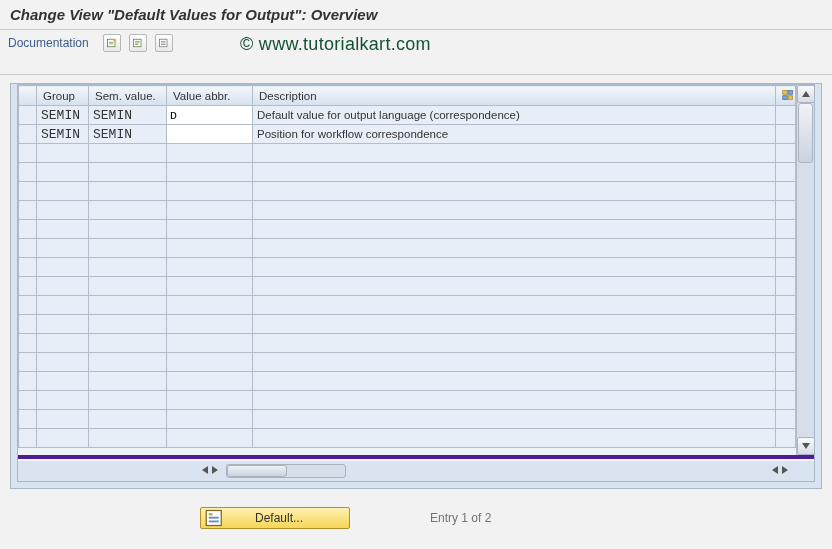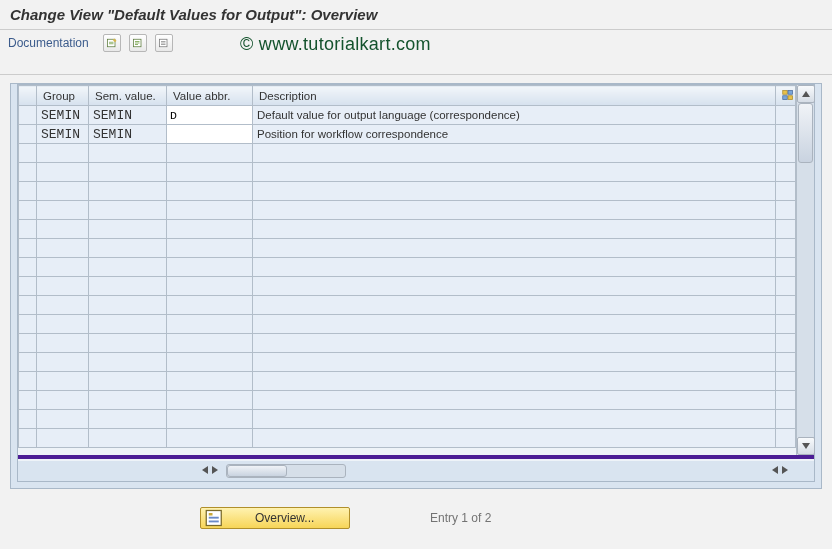--- a/index.html
+++ b/index.html
@@ -457,16 +457,16 @@
 <div class="footer">
   <div class="position-btn">
     <span class="pi">
       <svg viewBox="0 0 16 16">
           <rect x="1" y="2" width="12" height="12" fill="#fff" stroke="#7a6a2a"></rect>
           <rect x="3" y="4" width="3" height="2" fill="#c8a83a"></rect>
           <rect x="3" y="7" width="8" height="1.5" fill="#6a8ac8"></rect>
           <rect x="3" y="10" width="8" height="1.5" fill="#6a8ac8"></rect>
         </svg>
     </span>
-    <span>Overview...</span>
+    <span>Default...</span>
   </div>
   <div class="entry-text">Entry 1 of 2</div>
 </div>
 
 </body></html>

